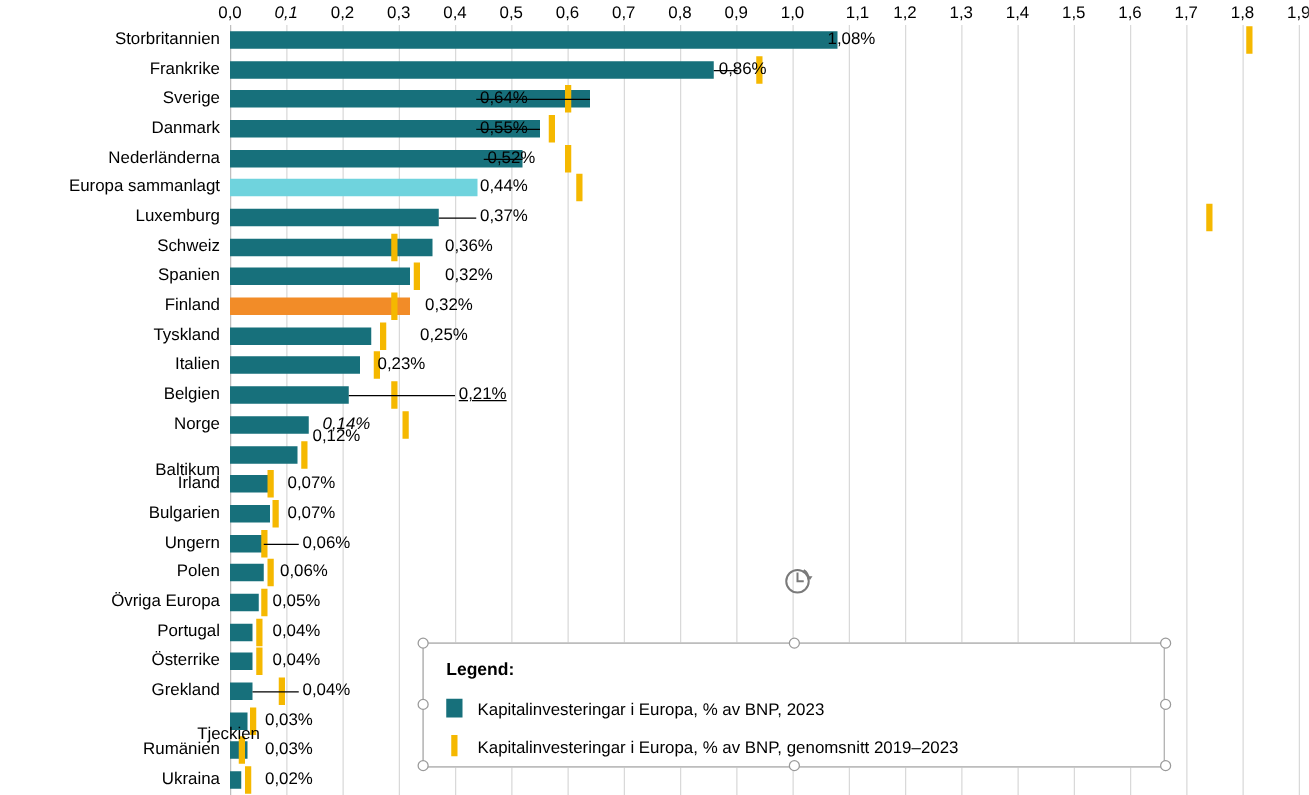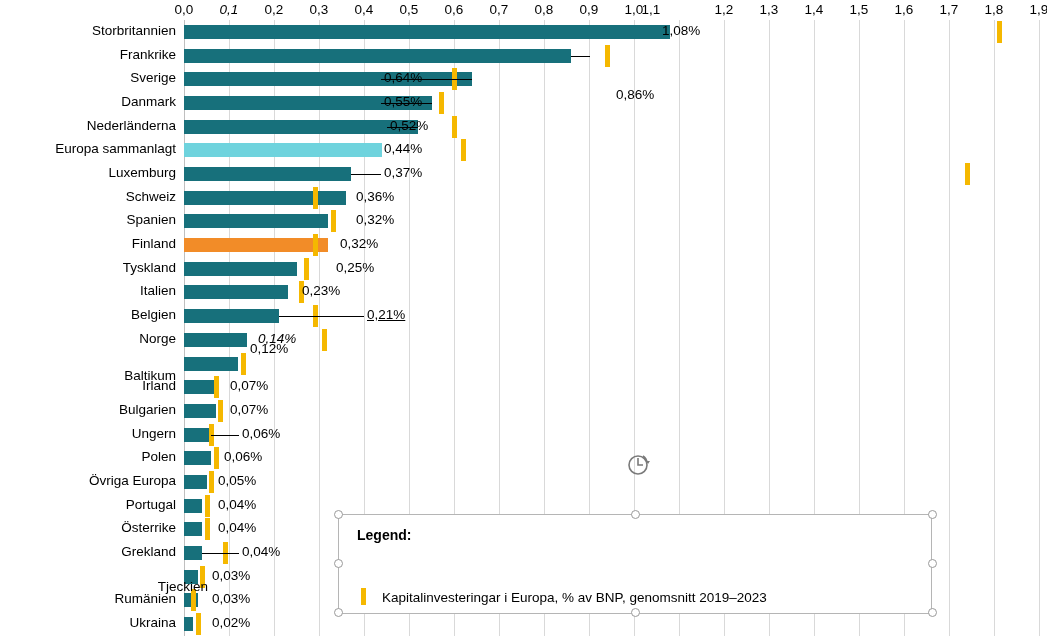--- a/index.html
+++ b/index.html
@@ -169,21 +169,21 @@
       <div class="tick-label" style="left: 45px; font-style: italic;">0,1</div>
       <div class="tick-label" style="left: 90px;">0,2</div>
       <div class="tick-label" style="left: 135px;">0,3</div>
       <div class="tick-label" style="left: 180px;">0,4</div>
       <div class="tick-label" style="left: 225px;">0,5</div>
       <div class="tick-label" style="left: 270px;">0,6</div>
       <div class="tick-label" style="left: 315px;">0,7</div>
       <div class="tick-label" style="left: 360px;">0,8</div>
       <div class="tick-label" style="left: 405px;">0,9</div>
       <div class="tick-label" style="left: 450px;">1,0</div>
-      <div class="tick-label" style="left: 467px;">1,1</div>
+      <div class="tick-label" style="left: 502px;">1,1</div>
       <div class="tick-label" style="left: 540px;">1,2</div>
       <div class="tick-label" style="left: 585px;">1,3</div>
       <div class="tick-label" style="left: 630px;">1,4</div>
       <div class="tick-label" style="left: 675px;">1,5</div>
       <div class="tick-label" style="left: 720px;">1,6</div>
       <div class="tick-label" style="left: 765px;">1,7</div>
       <div class="tick-label" style="left: 810px;">1,8</div>
       <div class="tick-label" style="left: 855px;">1,9</div>
     </div>
 
@@ -207,21 +207,21 @@
       <div class="gridline" style="left: 720px;"></div>
       <div class="gridline" style="left: 765px;"></div>
       <div class="gridline" style="left: 810px;"></div>
       <div class="gridline" style="left: 855px;"></div>
       <div class="bar" style="left: 0px; top: 4.84615px; width: 486px; height: 14px;"></div>
       <div class="avg-marker" style="left: 812.5px; top: 0.846154px; height: 22px;"></div>
       <div class="val-label" style="left: 478px; top: 2.84615px;">1,08%</div>
       <div class="bar" style="left: 0px; top: 28.5385px; width: 387px; height: 14px;"></div>
       <div class="avg-marker" style="left: 421px; top: 24.5385px; height: 22px;"></div>
       <div class="leader" style="left: 387px; width: 19px; top: 36px;"></div>
-      <div class="val-label" style="left: 432px; top: 26.5385px; margin-top: 40px;">0,86%</div>
+      <div class="val-label" style="left: 391px; top: 26.5385px;">0,86%</div>
       <div class="bar" style="left: 0px; top: 52.2308px; width: 288px; height: 14px;"></div>
       <div class="avg-marker" style="left: 268px; top: 48.2308px; height: 22px;"></div>
       <div class="leader" style="left: 197px; width: 91px; top: 59px;"></div>
       <div class="val-label" style="left: 200px; top: 50.2308px;">0,64%</div>
       <div class="bar" style="left: 0px; top: 75.9231px; width: 247.5px; height: 14px;"></div>
       <div class="avg-marker" style="left: 254.5px; top: 71.9231px; height: 22px;"></div>
       <div class="leader" style="left: 197px; width: 50.5px; top: 83px;"></div>
       <div class="val-label" style="left: 200px; top: 73.9231px;">0,55%</div>
       <div class="bar" style="left: 0px; top: 99.6154px; width: 234px; height: 14px;"></div>
       <div class="avg-marker" style="left: 268px; top: 95.6154px; height: 22px;"></div>
@@ -329,20 +329,23 @@
     <svg viewBox="0 0 26 26" width="26" height="26" aria-hidden="true">
       <circle cx="13" cy="13" r="9" fill="none" stroke="#7a7a7a" stroke-width="1.6"></circle>
       <path d="M13 6 L13 13 L18 13" fill="none" stroke="#7a7a7a" stroke-width="1.6"></path>
       <path d="M18 4 a9 9 0 0 1 4 7" fill="none" stroke="#7a7a7a" stroke-width="1.6"></path>
       <path d="M23 12 l-2 -3 l4 0 z" fill="#7a7a7a"></path>
     </svg>
   </div>
 
   <div class="legend-box">
     <div class="legend-title">Legend:</div>
+    <div class="legend-entry" style="top:44px;">
+      <span class="swatch-teal"></span><span>Kapitalinvesteringar i Europa, % av BNP, 2023</span>
+    </div>
     <div class="legend-entry" style="top:73px;">
       <span class="swatch-yellow"></span><span>Kapitalinvesteringar i Europa, % av BNP, genomsnitt 2019–2023</span>
     </div>
   </div>
 
   <div class="sel-frame"></div>
   <div class="sel-handle" style="left:334px;top:510px;"></div>
   <div class="sel-handle" style="left:631px;top:510px;"></div>
   <div class="sel-handle" style="left:928px;top:510px;"></div>
   <div class="sel-handle" style="left:334px;top:559px;"></div>

